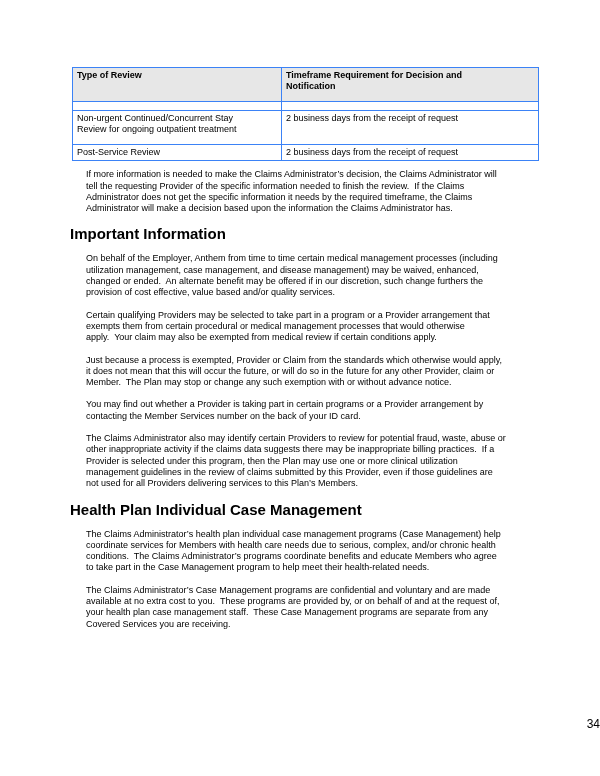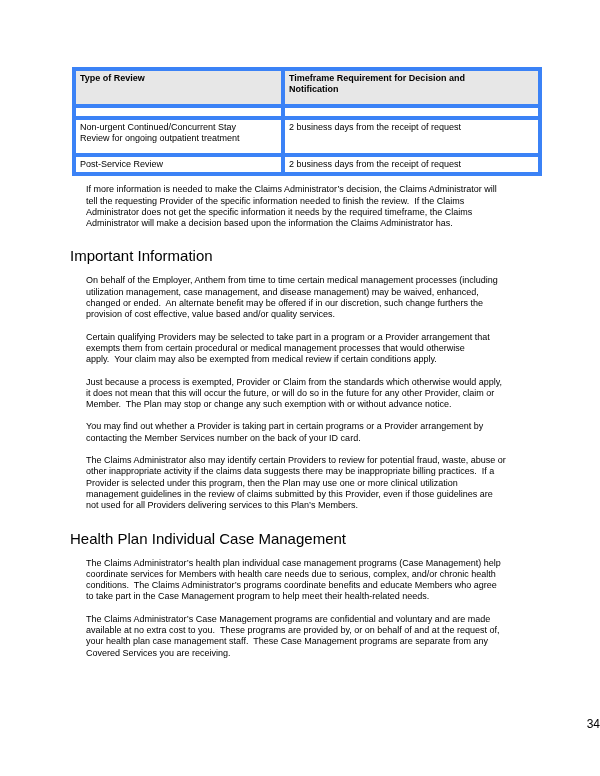--- a/index.html
+++ b/index.html
@@ -23,21 +23,21 @@
   .content > table { margin-top: 0; }
 
   table.review-table {
     border-collapse: collapse;
     table-layout: fixed;
     width: 466px;
     margin-left: 2px;
   }
   table.review-table th,
   table.review-table td {
-    border: 4px solid #3b82f6;
+    border: 1px solid #3b82f6;
     padding: 2px 4px;
     vertical-align: top;
     text-align: left;
     font-size: 9px;
     line-height: 11.3px;
     white-space: pre-wrap;
     overflow: hidden;
   }
   table.review-table th {
     background: #e7e7e7;
@@ -50,22 +50,22 @@
 
   .para {
     white-space: pre-wrap;
     margin: 11px 0 0 16px;
   }
   .para.first-after-table { margin-top: 8px; }
 
   h1.section-heading {
     font-size: 15px;
     line-height: 17px;
-    font-weight: normal;
-    margin: 18px 0 0 0;
+    font-weight: bold;
+    margin: 11px 0 0 0;
     letter-spacing: 0;
   }
 
   .page-number {
     position: absolute;
     top: 719px;
     left: 0;
     width: 100%;
     text-align: right;
     font-size: 12px;

